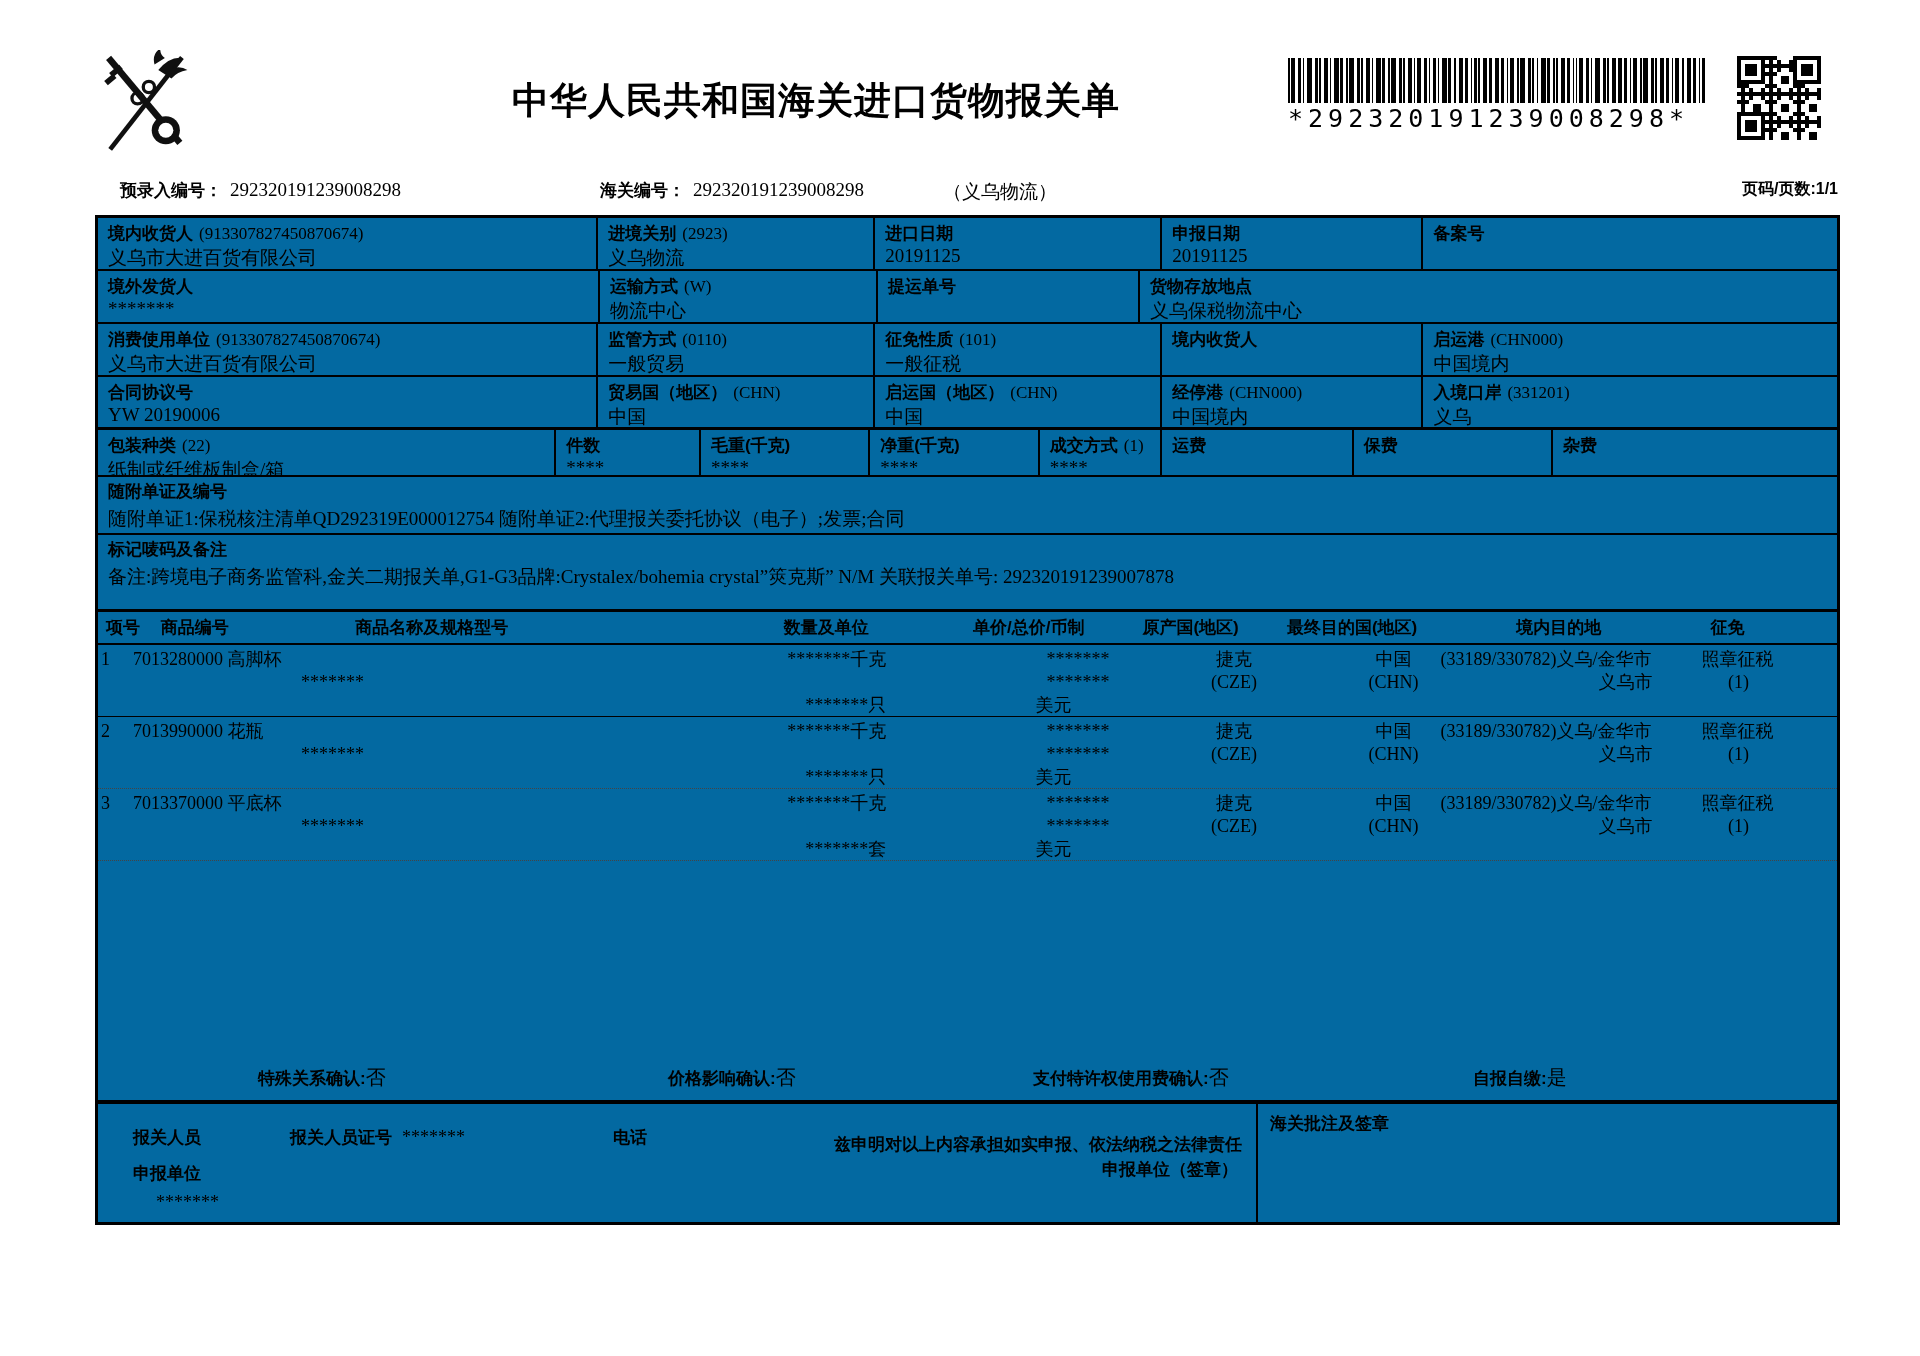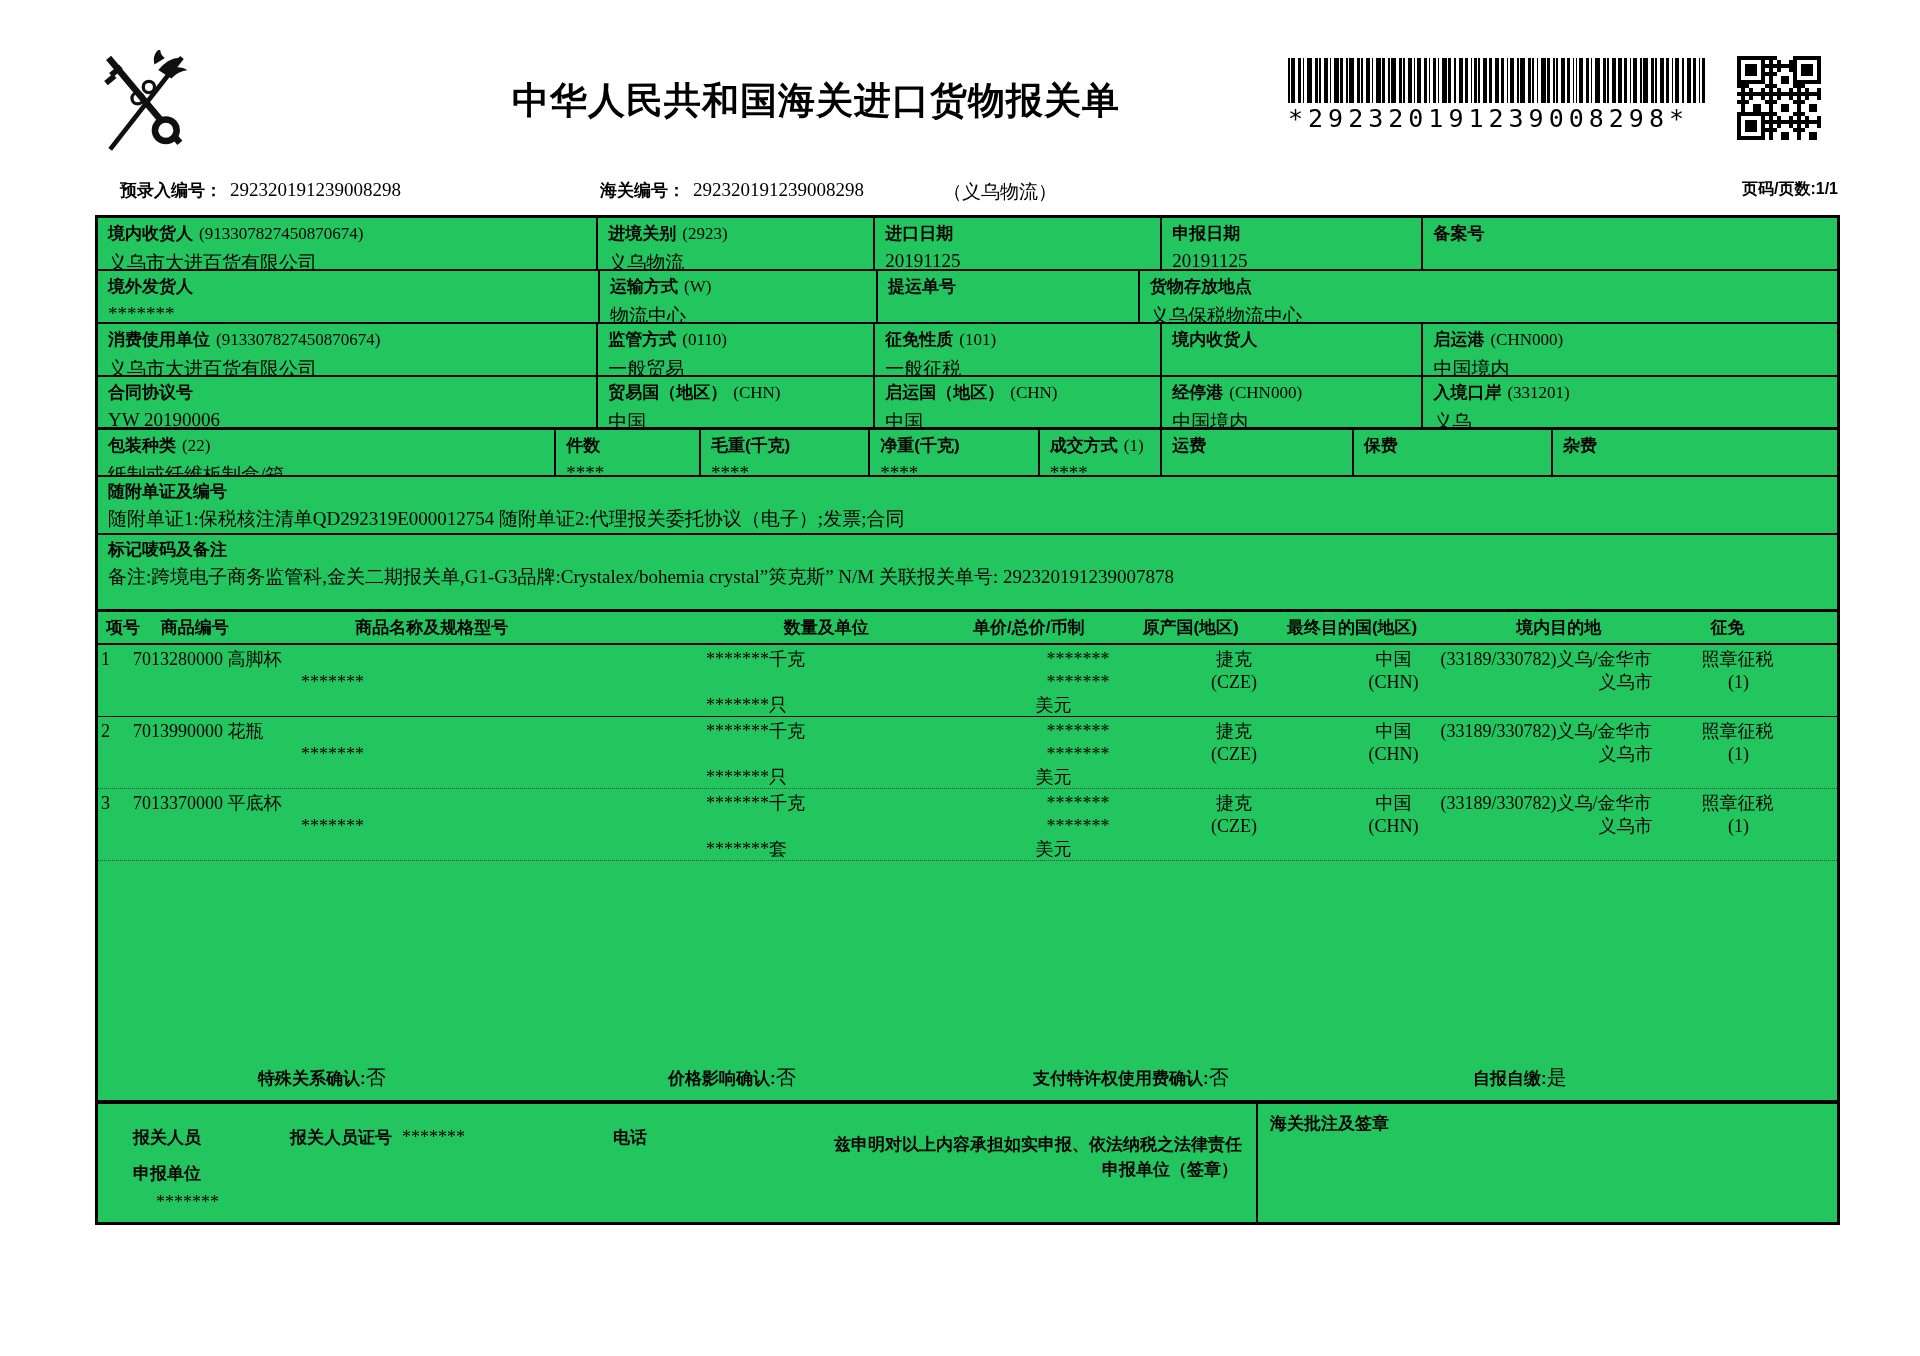--- a/index.html
+++ b/index.html
@@ -20,27 +20,27 @@
 
   .subhead{position:absolute;left:0;top:179px;width:1920px;height:26px;font-size:18px}
   .subhead .lblb{font-family:"Liberation Sans",sans-serif;font-weight:700;font-size:17px}
   .sh-pre{position:absolute;left:120px}
   .sh-cus{position:absolute;left:600px}
   .sh-branch{position:absolute;left:935px}
   .sh-page{position:absolute;right:82px;font-family:"Liberation Sans",sans-serif;font-weight:700;font-size:16px}
   .subhead .num{font-family:"Liberation Serif",serif;font-weight:400;font-size:19px;margin-left:8px}
 
   
-  .form{position:absolute;left:95px;top:215px;width:1745px;height:1010px;border:3px solid #000;background:#22c55e}
+  .form{position:absolute;left:95px;top:215px;width:1745px;height:1010px;border:3px solid #000;background:#0369a1}
   .row{display:flex;border-bottom:2px solid #000}
   .cell{padding:4px 6px 0 10px;border-right:2px solid #000;overflow:hidden}
   .cell:last-child{border-right:none}
   .lbl{font-family:"Liberation Sans",sans-serif;font-weight:700;font-size:17px;white-space:nowrap}
   .code{font-family:"Liberation Serif",serif;font-weight:400;font-size:17px;margin-left:6px}
-  .val{font-size:19px;margin-top:5px;white-space:nowrap}
+  .val{font-size:19px;white-space:nowrap}
   .h53{height:53px}.h47{height:47px}
   .w1{width:502px}.w2{width:278px}.w3{width:288px}.w4{width:262px}.w5{width:415px}
   .f1{width:460px}.f2{width:145px}.f3{width:170px}.f4{width:170px}.f5{width:123px}.f6{width:192px}.f7{width:200px}.f8{width:285px}
   .row-contract{border-bottom-width:3px}
 
   .wide{border-bottom:2px solid #000;padding:3px 10px 16px 10px}
   .wide .content{font-size:19px;margin-top:3px;white-space:nowrap}
   .docs{height:58px}
   .marks{height:77px;border-bottom-width:3px}
 
@@ -51,21 +51,21 @@
 
   .items-body{position:relative;height:455px}
   .item-row{display:flex;font-size:18px;line-height:23px;padding-top:3px;height:72px}
   .item-row.solid{border-bottom:1.5px solid #000}
   .item-row.dot{border-bottom:1px dotted #444}
   .ic{overflow:hidden}
   .ic div{height:23px;white-space:nowrap}
   .c-no{width:35px;padding-left:3px}
   .c-goods{width:575px}
   .c-goods .g2{padding-left:168px}
-  .c-qty{width:185px;padding-right:4px}
+  .c-qty{width:185px;text-align:right;padding-right:4px}
   .c-price{width:230px;text-align:right;padding-right:10px}
   .c-price .cur{padding-right:38px}
   .c-origin{width:230px;text-align:center}
   .c-dest{width:90px;text-align:center}
   .c-dom{width:260px;padding-left:2px}
   .c-dom .dom2{text-align:right;padding-right:45px}
   .c-tax{width:140px;padding-left:4px}
   .c-tax .taxc{text-align:right;padding-right:88px}
 
   .confirm-row{position:absolute;left:0;right:0;bottom:10px;height:26px}

